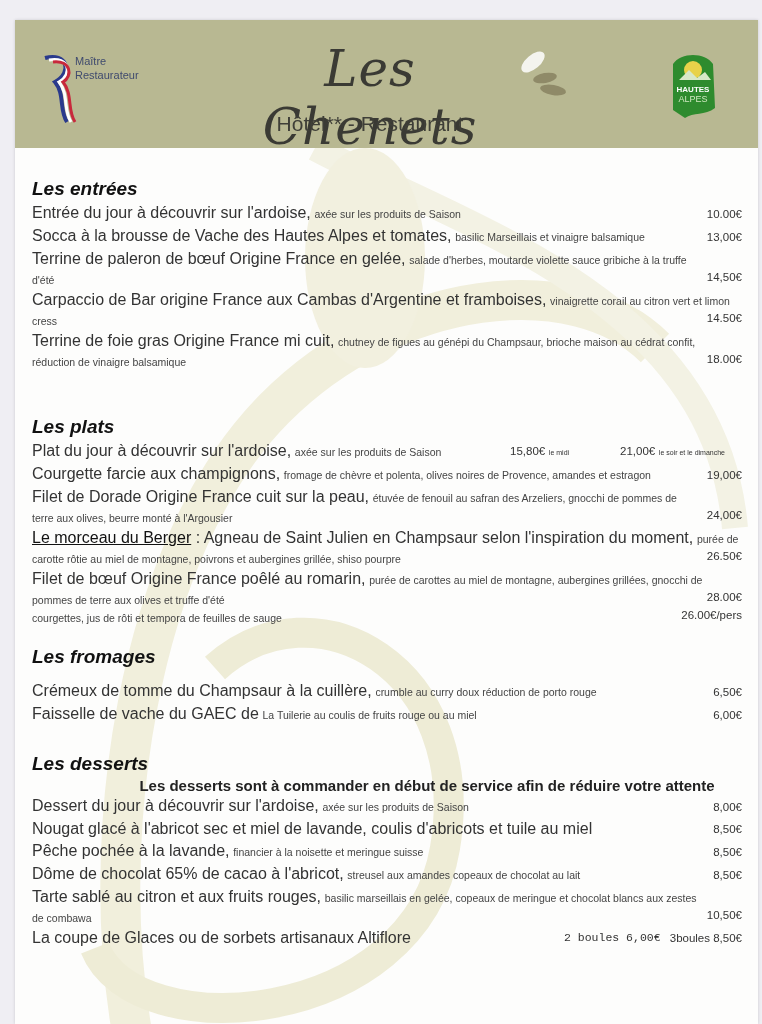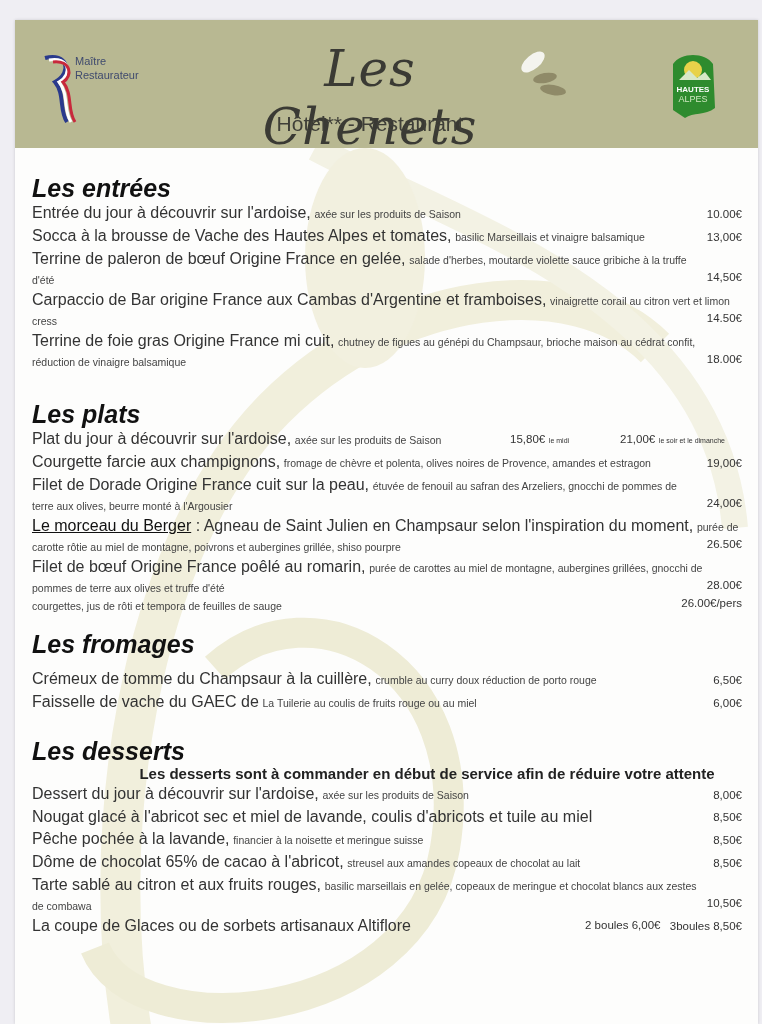--- a/index.html
+++ b/index.html
@@ -30,21 +30,21 @@
     }
     .subtitle {
       position: absolute; left: 240px; top: 92px; width: 230px; text-align: center;
       font-size: 21px; color: #3f3f38;
     }
     .leaves { position: absolute; left: 480px; top: 24px; width: 80px; height: 60px; }
     .ha-logo { position: absolute; left: 650px; top: 30px; width: 56px; height: 72px; }
 
     .content { position: absolute; left: 17px; top: 155px; width: 710px; }
     .section-title {
-      font-style: italic; font-size: 25px; color: #111; margin: 0; height: 27px; line-height: 27px;
+      font-style: italic; font-size: 19px; color: #111; margin: 0; height: 27px; line-height: 27px;
     }
     .item { position: relative; font-size: 13.2px; line-height: 21px; color: #333; }
     .item .name { font-size: 16px; }
     .item .desc { font-size: 10.5px; color: #444; }
     .item .price { position: absolute; right: 0; bottom: 0; font-size: 11.5px; color: #333; }
     .item .row2 { font-size: 10.5px; color: #444; line-height: 18px; }
     .item.multi .price { bottom: 1px; }
     .special { text-decoration: underline; font-weight: normal; color: #111; }
     .note { font-size: 15px; font-weight: bold; color: #222; text-align: center; padding-left: 80px; height: 18px; line-height: 18px; }
     .price-inline { font-size: 11.5px; }
@@ -117,21 +117,21 @@
         <span class="price">14.50€</span>
       </div>
       <div class="item multi">
         <div><span class="name">Terrine de foie gras Origine France mi cuit,</span>
         <span class="desc">chutney de figues au génépi du Champsaur, brioche maison au cédrat confit,</span></div>
         <div class="row2">réduction de vinaigre balsamique</div>
         <span class="price">18.00€</span>
       </div>
     </div>
 
-    <div style="margin-top:30px;">
+    <div style="margin-top:42px;">
       <h2 class="section-title">Les plats</h2>
       <div class="item">
         <span class="name">Plat du jour à découvrir sur l'ardoise,</span>
         <span class="desc">axée sur les produits de Saison</span>
         <span style="position:absolute; left:478px;">
           <span class="price-inline">15,80€</span>
           <span class="tiny">le midi</span>
         </span>
         <span style="position:absolute; left:588px;">
           <span class="price-inline">21,00€</span>
@@ -205,19 +205,19 @@
         <span class="price">8,50€</span>
       </div>
       <div class="item multi">
         <div><span class="name">Tarte sablé au citron et aux fruits rouges,</span>
         <span class="desc">basilic marseillais en gelée, copeaux de meringue et chocolat blancs aux zestes</span></div>
         <div class="row2">de combawa</div>
         <span class="price">10,50€</span>
       </div>
       <div class="item">
         <span class="name">La coupe de Glaces ou de sorbets artisanaux Altiflore</span>
-        <span style="position:absolute; left:553px; font-size:11.5px;">2 boules 6,00€</span>
+        <span style="position:absolute; left:532px; font-size:11.5px;font-family:Liberation Mono, monospace;">2 boules 6,00€</span>
         <span class="price">3boules 8,50€</span>
       </div>
     </div>
 
   </div>
 </div>
 
 </body></html>

